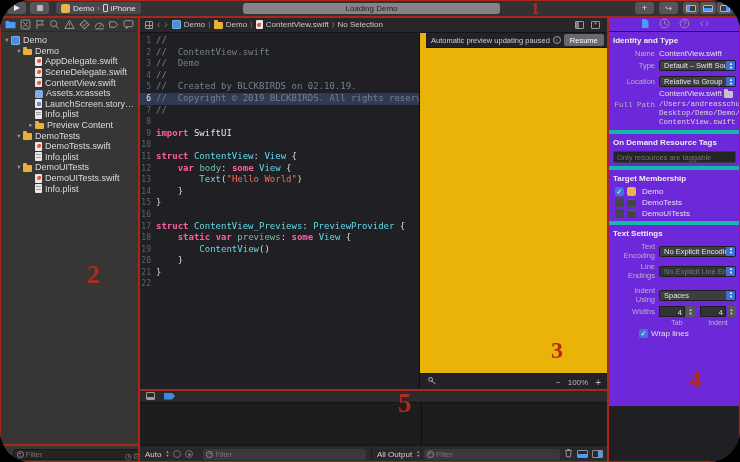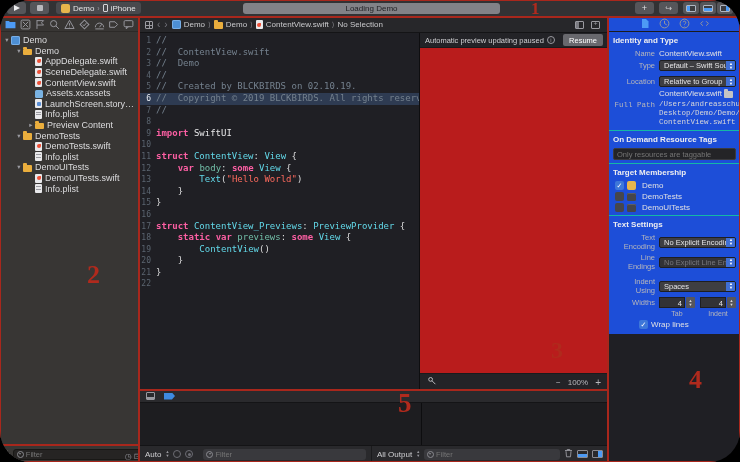--- a/index.html
+++ b/index.html
@@ -94,37 +94,37 @@
   .cl.cur .ln{color:#e8ecf2;}
   .c-cmt{color:#74818e;}
   .c-kw{color:#fc5fa3;font-weight:bold;}
   .c-type{color:#62d8e8;}
   .c-prop{color:#72bfa8;}
   .c-str{color:#fc6a5d;}
   .c-mod{color:#e7e7e9;}
   .c-pl{color:#dcdcdd;}
 
   
-  .preview{position:absolute;left:279px;right:0;top:16px;bottom:0;background:#b91c1c;border-left:1px solid #0e0e10;}
+  .preview{position:absolute;left:279px;right:0;top:16px;bottom:0;background:#eab308;border-left:1px solid #0e0e10;padding-left:6px;}
   .pbanner{height:15px;background:#232327;border-bottom:1px solid #1a1a1c;display:flex;
            align-items:center;padding:0 5px;gap:3px;font-size:7.5px;color:#cfcfd2;white-space:nowrap;}
   .iinfo{width:8px;height:8px;border:1px solid #9a9aa0;border-radius:50%;color:#9a9aa0;flex:none;
          font-size:6px;line-height:7px;text-align:center;}
   .iinfo::before{content:'i';}
   .resume-btn{margin-left:auto;background:#68686d;border-radius:2px;color:#fff;font-size:7.5px;
               padding:1.5px 6px;flex:none;}
   .pbottom{position:absolute;left:0;right:0;bottom:0;height:17px;background:#232327;border-top:1px solid #1a1a1c;
            display:flex;align-items:center;padding:0 7px;gap:6px;font-size:8px;color:#b9b9bd;}
   .pz{margin-left:auto;display:flex;align-items:center;gap:7px;}
 
   
-  .inspector{position:absolute;left:608px;top:17px;width:132px;height:317px;background:#1d4ed8;
+  .inspector{position:absolute;left:608px;top:17px;width:132px;height:389px;background:#6d28d9;
              border-left:1px solid #101012;font-size:8px;color:#e0e0e3;}
   .itabs{height:15px;display:flex;align-items:center;justify-content:center;gap:9px;border-bottom:1px solid #1b1b1d;}
-  .isec{font-size:8px;font-weight:bold;color:#ededf0;padding:4px 4px 2px;border-top:1px solid #14b8a6;margin-top:3px;}
+  .isec{font-size:8px;font-weight:bold;color:#ededf0;padding:4px 4px 2px;border-top:4px solid #14b8a6;margin-top:3px;}
   .isec.first{border-top:none;margin-top:0;}
   .irow{display:flex;align-items:center;margin:2px 4px;}
   .irow.top{align-items:flex-start;font-family:Liberation Mono, monospace;}
   .ilabel{width:46px;flex:none;text-align:right;color:#b6b6bb;font-size:7.5px;padding-right:4px;}
   .ival{font-size:8px;color:#e0e0e3;}
   .ictl{flex:1;min-width:0;display:flex;align-items:center;}
   .dd{flex:1;height:11px;background:#3e3e42;border:1px solid #1e1e20;border-radius:2px;
       display:flex;align-items:center;font-size:7.5px;color:#e4e4e6;padding:0 12px 0 4px;
       position:relative;white-space:nowrap;overflow:hidden;}
   .ddcap{position:absolute;right:-1px;top:-1px;bottom:-1px;width:10px;background:#3f6fd6;

